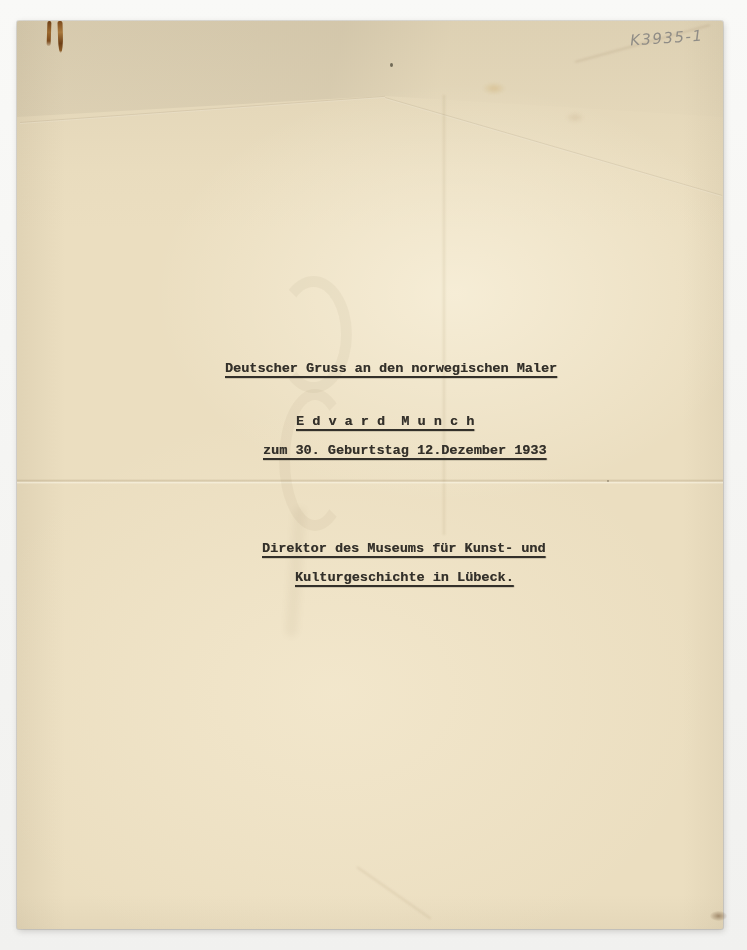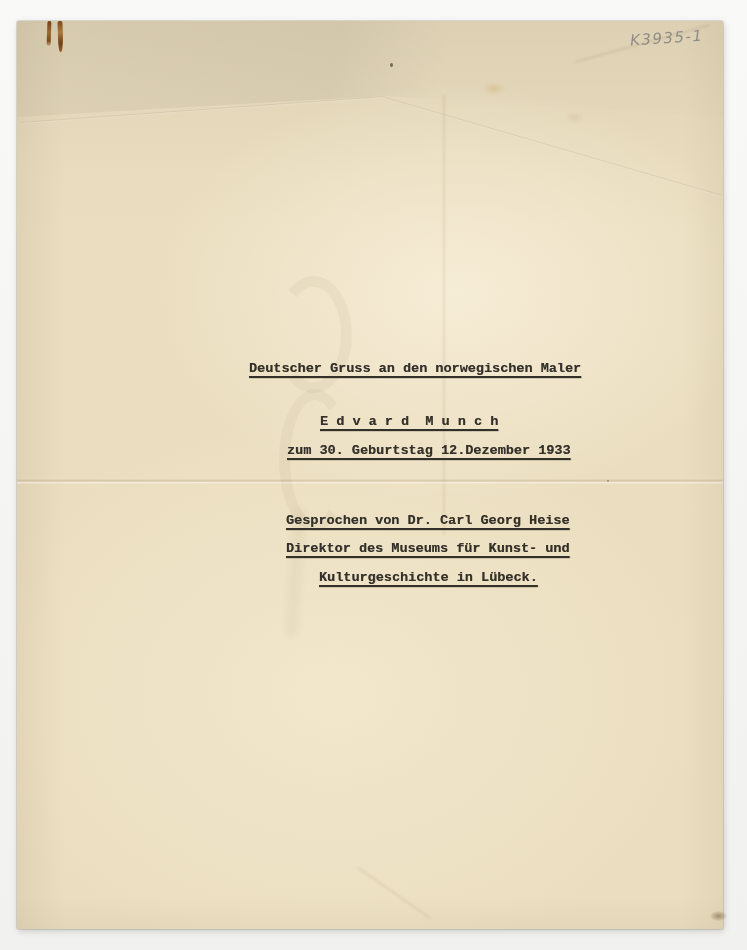--- a/index.html
+++ b/index.html
@@ -145,21 +145,20 @@
     font-family: "Liberation Mono", "DejaVu Sans Mono", monospace;
     font-weight: bold;
     font-size: 13.5px;
     line-height: 14px;
     color: #33302a;
     white-space: pre;
     text-decoration: underline;
     text-decoration-thickness: 1.5px;
     text-underline-offset: 3.5px;
     text-shadow: 0.3px 0.3px 0.6px rgba(45,40,32,0.55);
-    margin-left: 24px;
   }
   .line-title   { left: 208px; top: 341px; }
   .line-name    { left: 279px; top: 394px; }
   .line-date    { left: 246px; top: 423px; }
   .line-speaker { left: 245px; top: 493px; }
   .line-role1   { left: 245px; top: 521px; }
   .line-role2   { left: 278px; top: 550px; }
 </style>
 </head>
 <body>
@@ -190,20 +189,19 @@
     <div class="rust rust-2"></div>
 
     <div class="pencil-note">K3935-1</div>
 
     <div class="typeline line-title">Deutscher Gruss an den norwegischen Maler</div>
 
     <div class="typeline line-name">E d v a r d  M u n c h</div>
 
     <div class="typeline line-date">zum 30. Geburtstag 12.Dezember 1933</div>
 
-    <div class="typeline line-speaker">Gesprochen von Dr. Carl Georg Heise</div>
 
     <div class="typeline line-role2">Kulturgeschichte in Lübeck.</div>
 
     <div class="typeline line-role1">Direktor des Museums für Kunst- und</div>
 
   </div>
 </div>
 
 </body></html>

